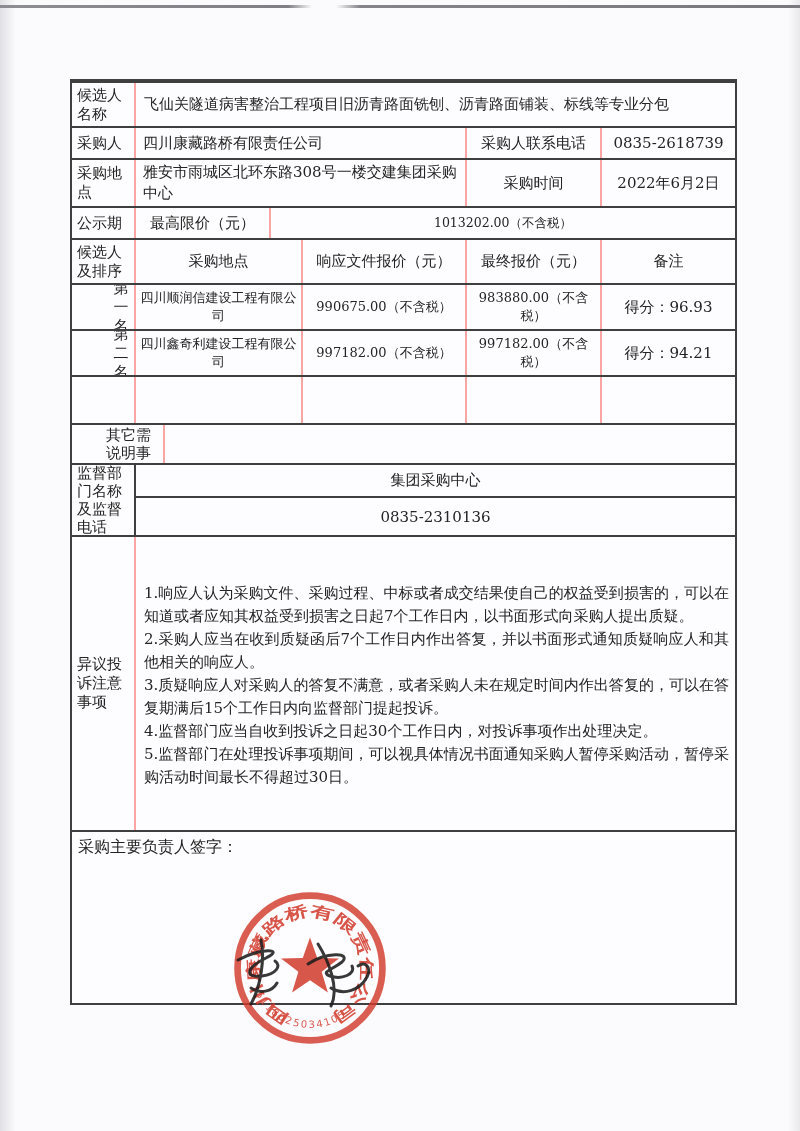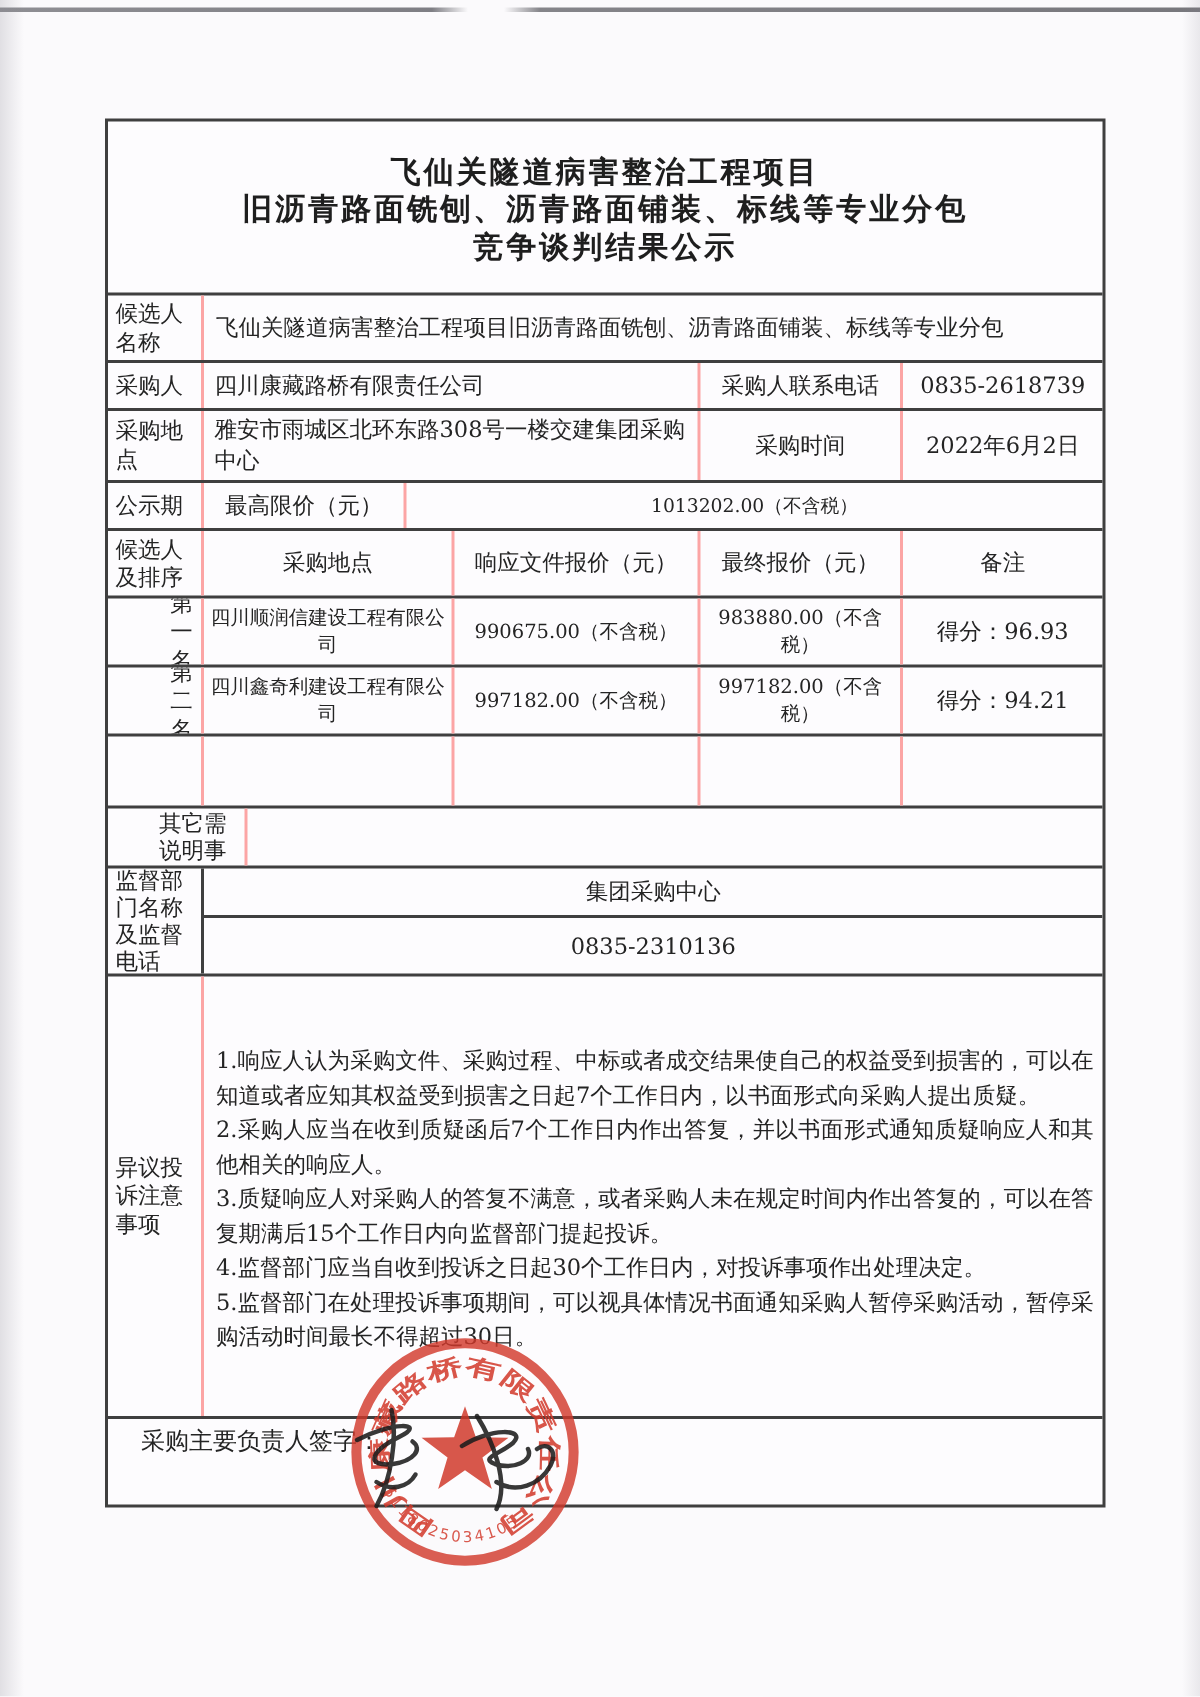--- a/index.html
+++ b/index.html
@@ -47,21 +47,21 @@
   .r-name{height:45px;}
   .r-buyer{height:32px;}
   .r-loc{height:48px;}
   .r-pub{height:32px;}
   .r-head{height:45px;}
   .r-cand{height:46px;}
   .r-empty{height:48px;}
   .r-other{height:40px;padding-left:29px;}
   .r-superv{height:72px;}
   .r-objection{height:295px;}
-  .r-sign{height:32px;padding-left:16px;}
+  .r-sign{height:32px;}
 
   .title-line{
     font-family:"DejaVu Sans","Liberation Sans",sans-serif;
     font-weight:700;font-size:20px;line-height:25px;letter-spacing:2px;
     color:#1e1e1e;text-align:center;
   }
   .fs15{font-size:15px;}
   .fs13{font-size:13px;letter-spacing:0;}
   .fs12{font-size:12.5px;}
   .head-cell{font-size:15px;}
@@ -85,25 +85,20 @@
 </style>
 </head>
 <body>
 
 <div class="scan-top-line"></div>
 <div class="scan-edge-left"></div>
 <div class="scan-edge-right"></div>
 
 <div class="sheet">
 
-  <div class="tr first r-title">
-    <div class="title-line">飞仙关隧道病害整治工程项目</div>
-    <div class="title-line">旧沥青路面铣刨、沥青路面铺装、标线等专业分包</div>
-    <div class="title-line">竞争谈判结果公示</div>
-  </div>
 
   <div class="tr r-name">
     <div class="td nol c-label fs15">候选人名称</div>
     <div class="td fs15" style="flex:1;padding:0 8px;">飞仙关隧道病害整治工程项目旧沥青路面铣刨、沥青路面铺装、标线等专业分包</div>
   </div>
 
   <div class="tr r-buyer">
     <div class="td nol c-label fs15">采购人</div>
     <div class="td c-val fs15">四川康藏路桥有限责任公司</div>
     <div class="td c-sub fs15">采购人联系电话</div>

